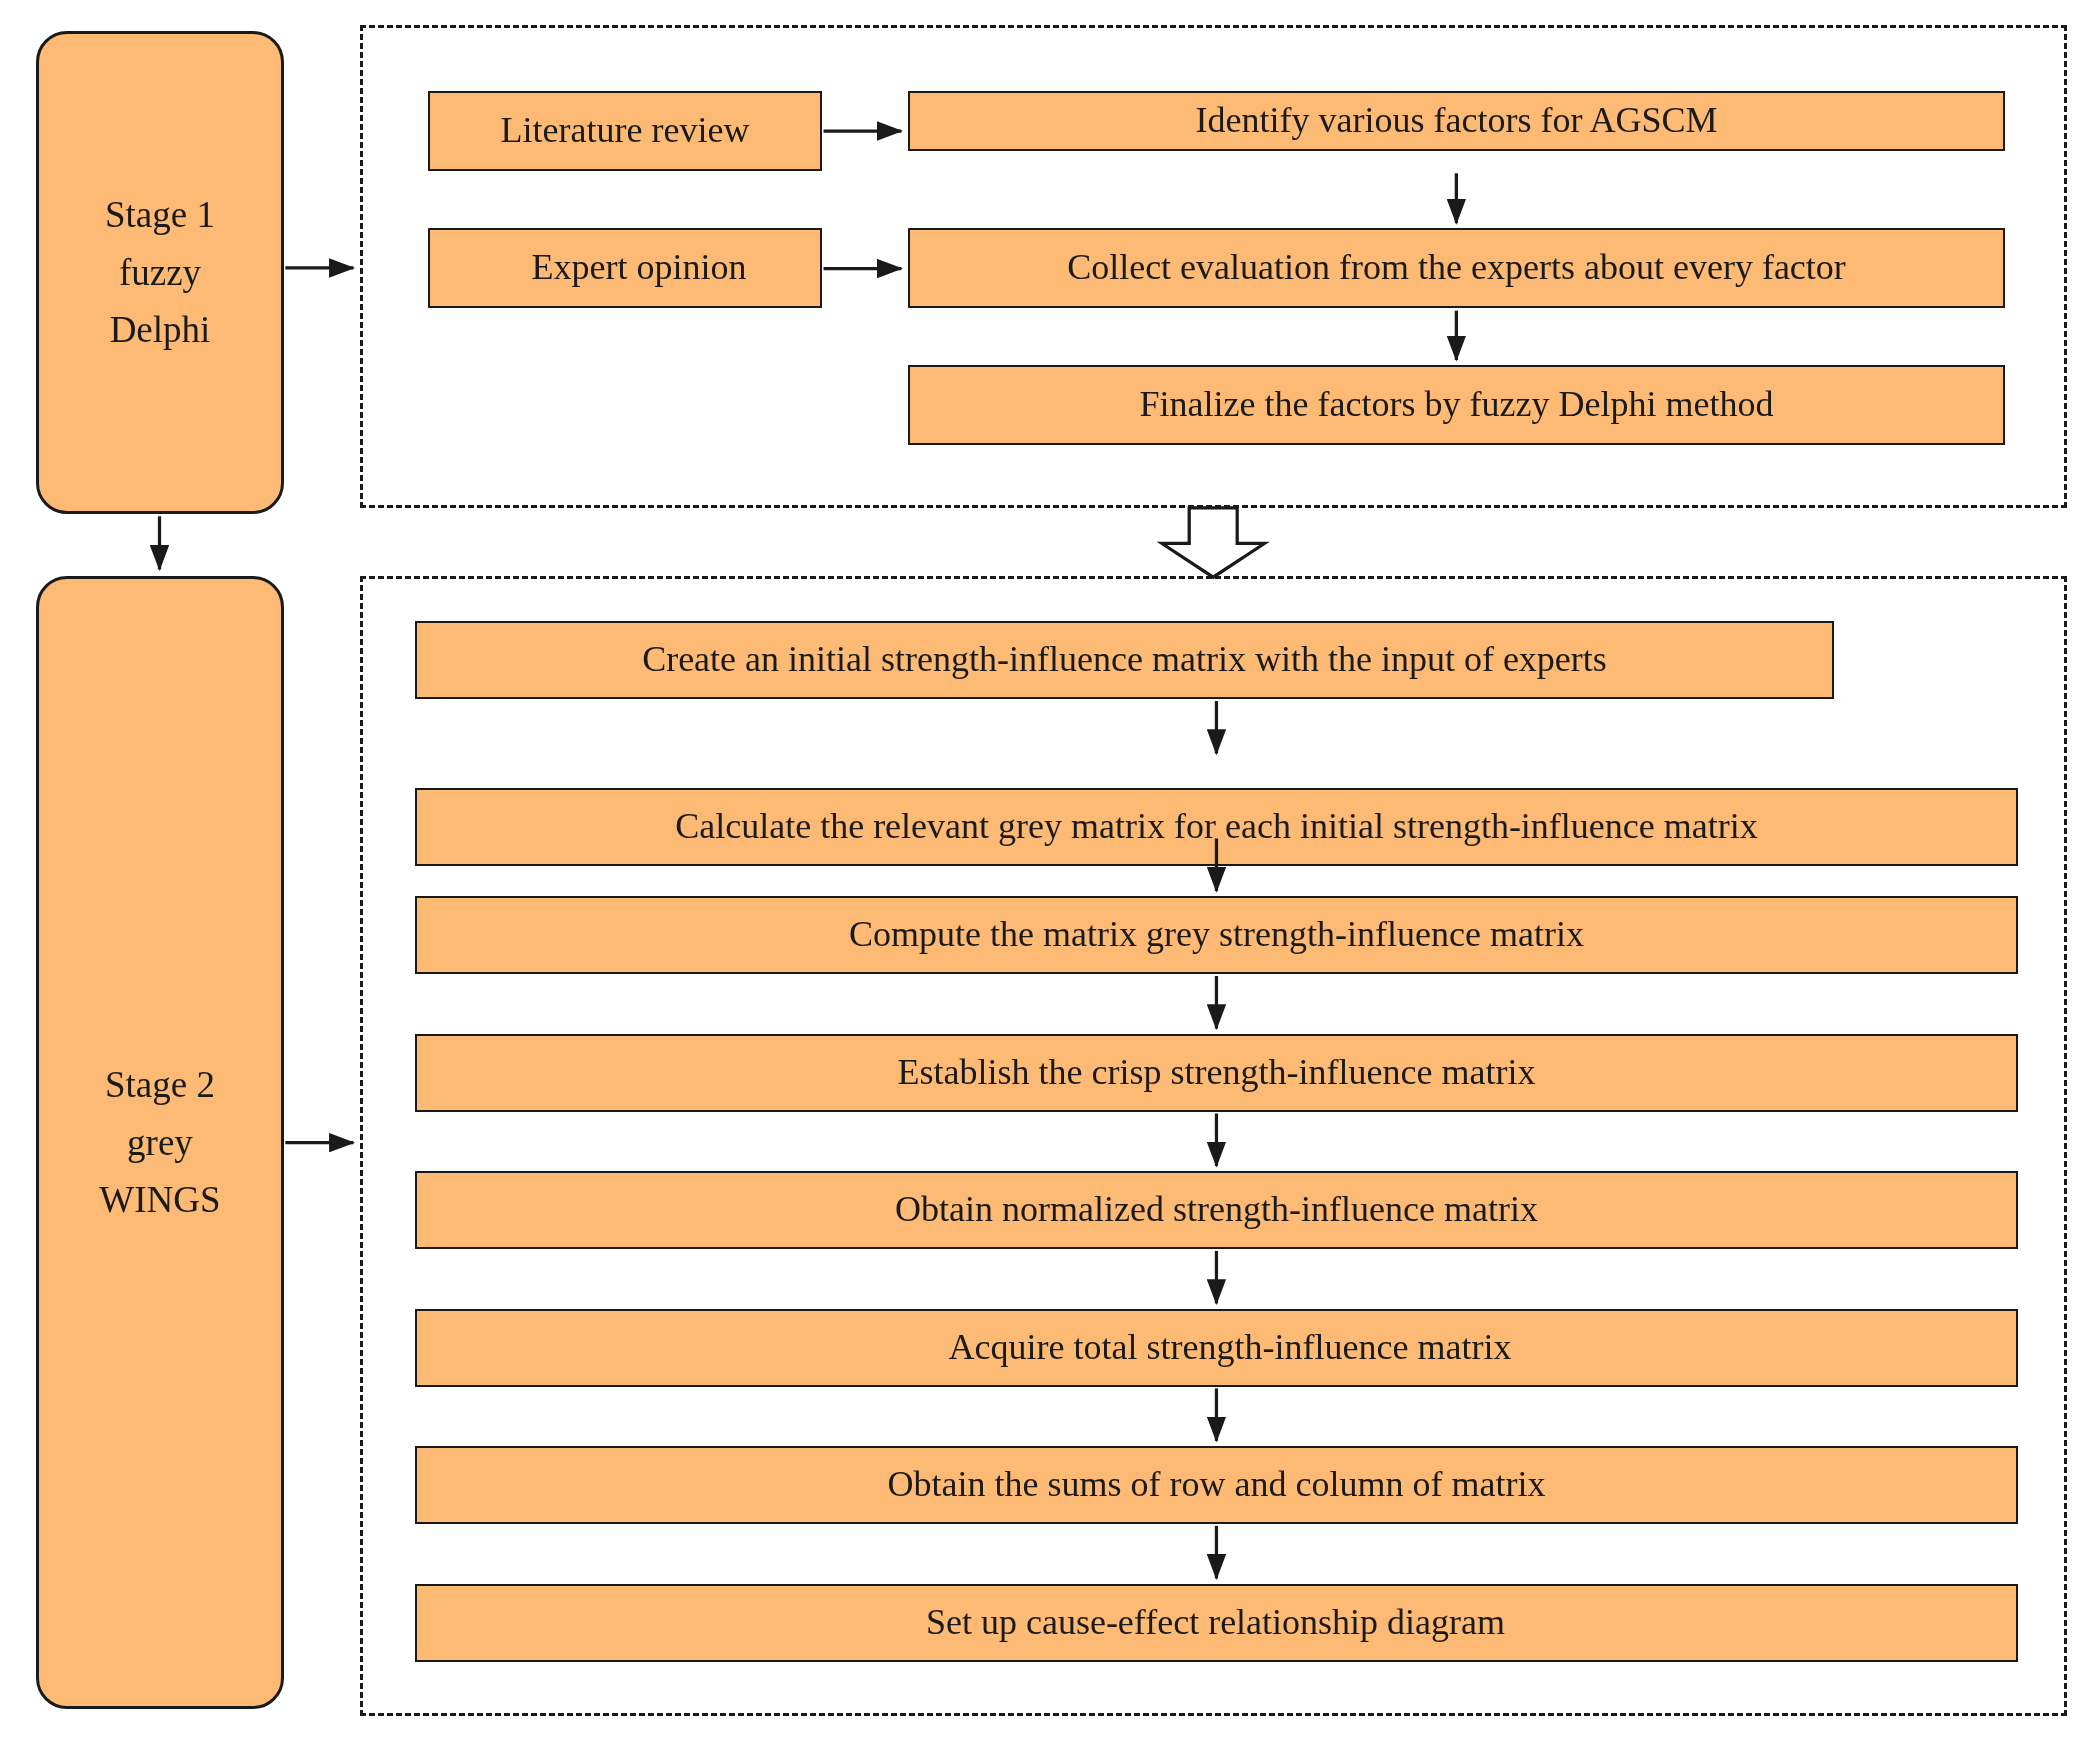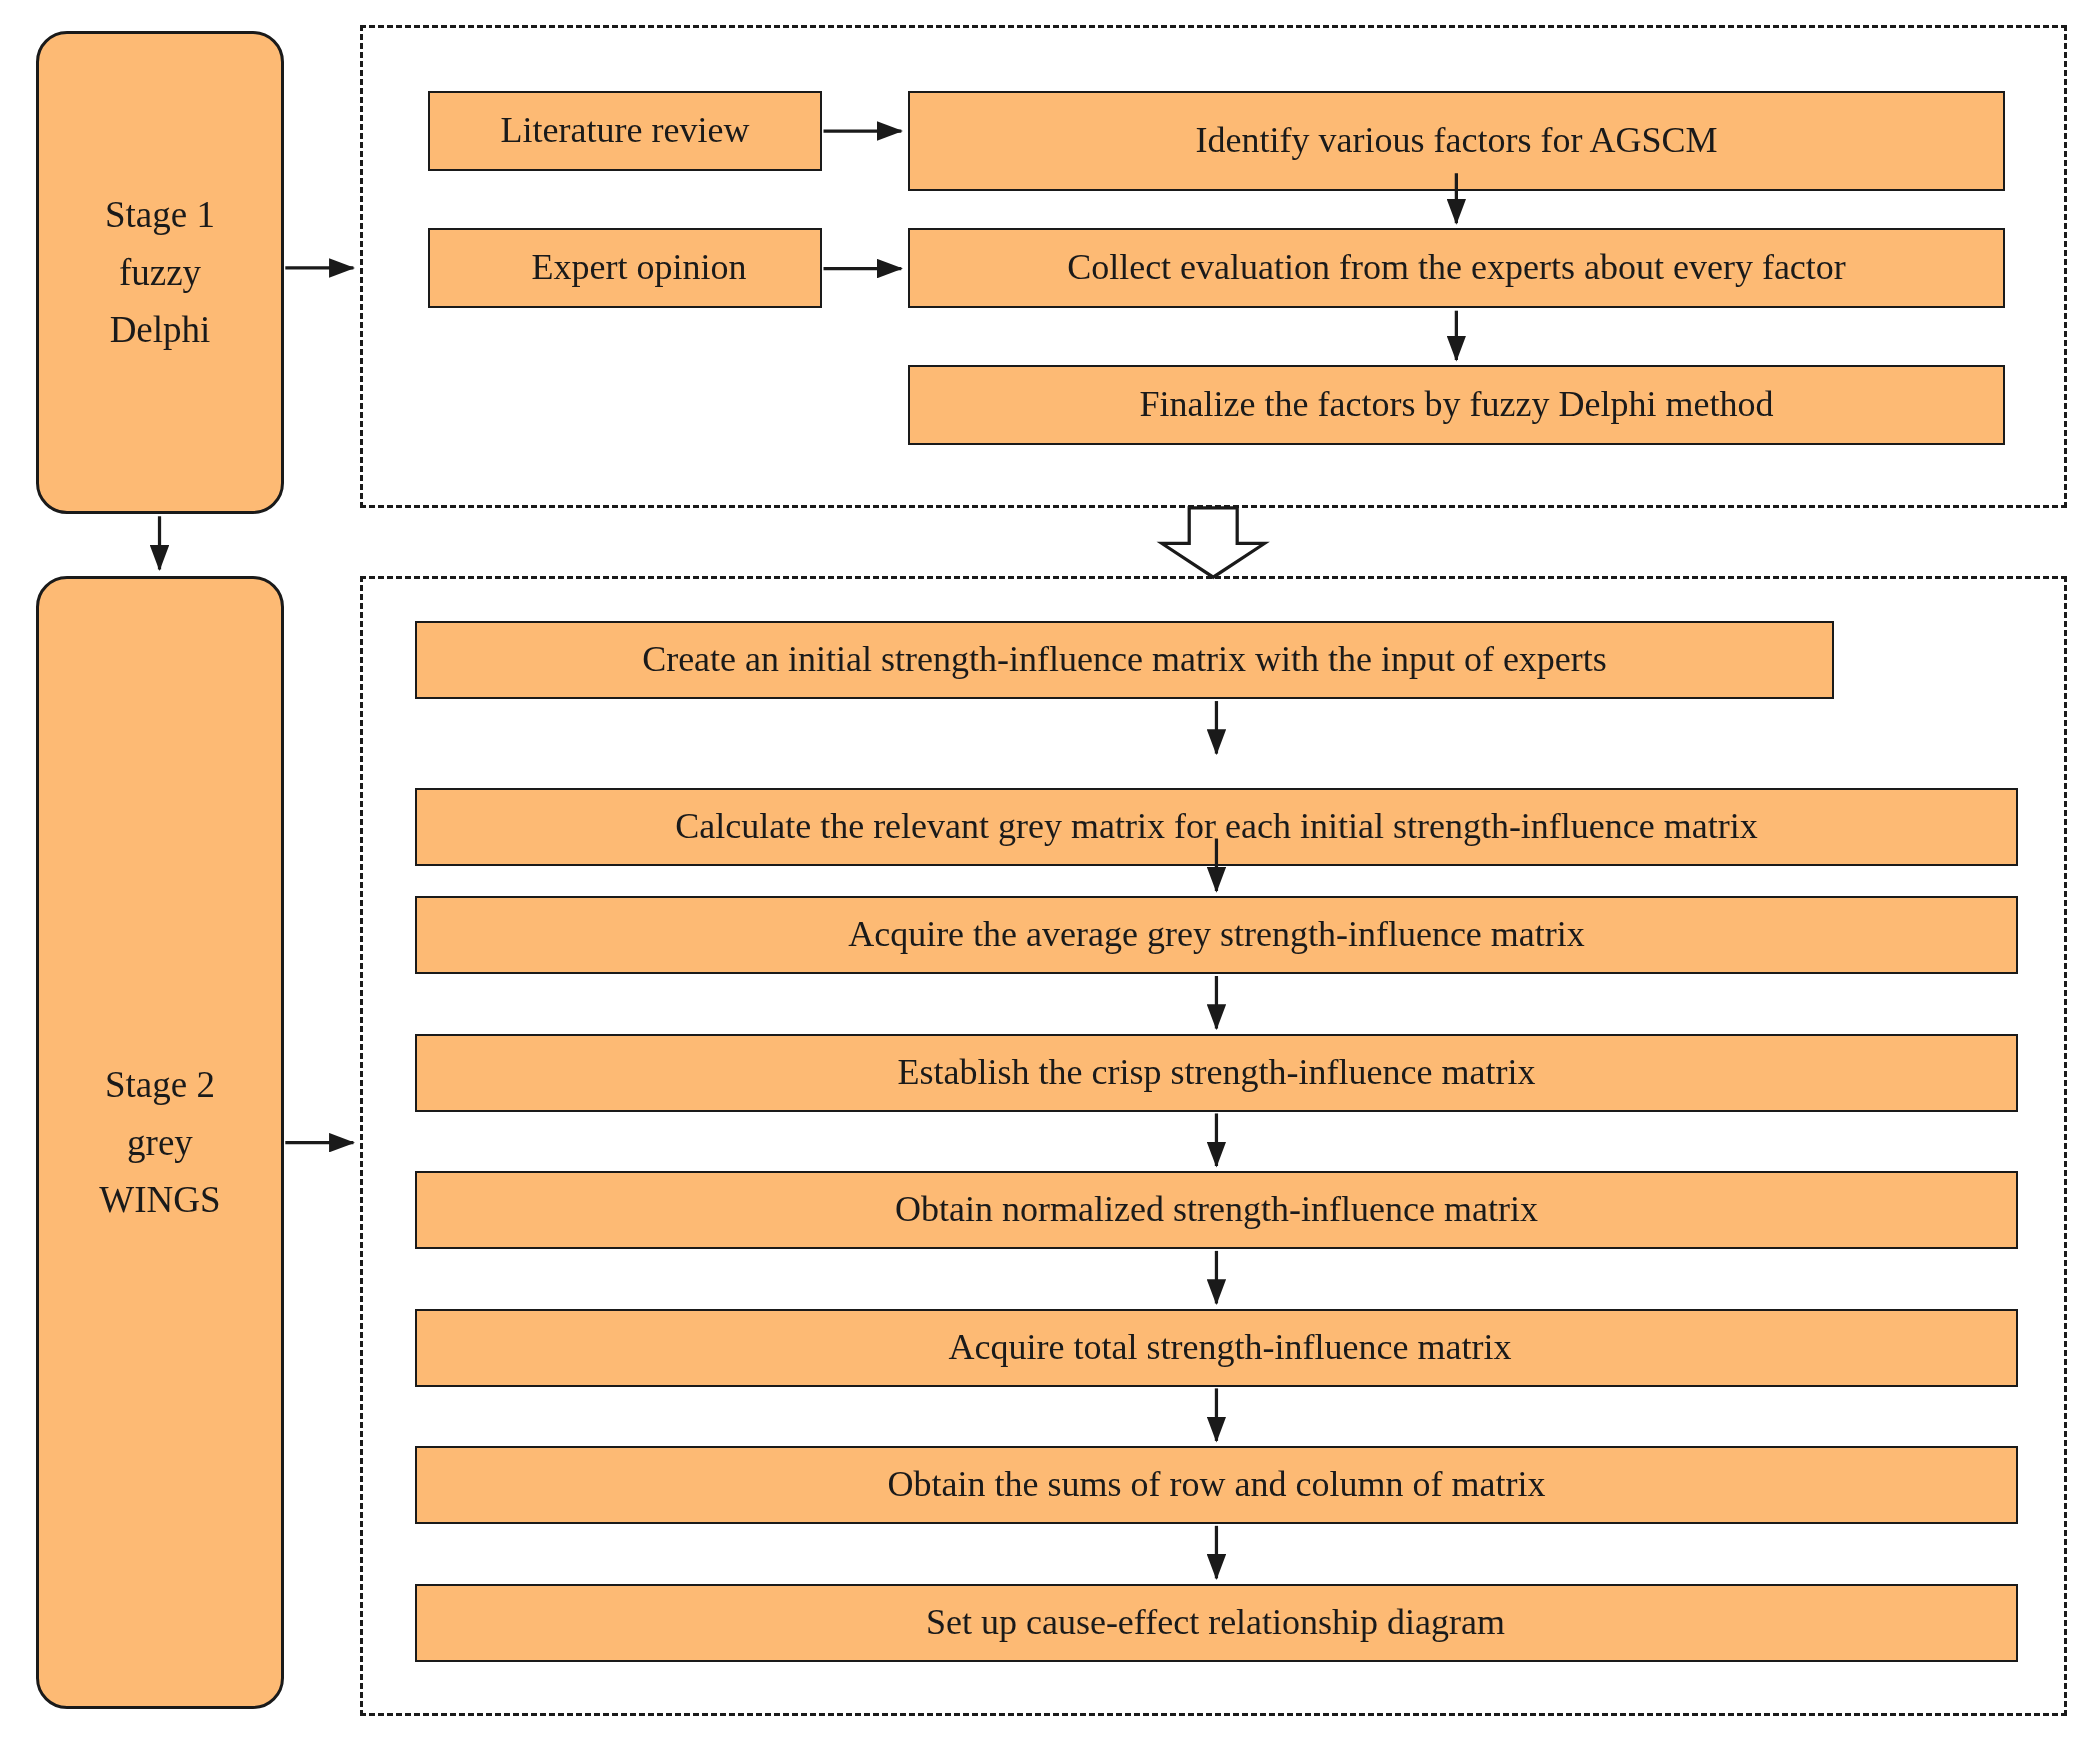--- a/index.html
+++ b/index.html
@@ -67,41 +67,41 @@
   </div>
   <div class="box stage" style="left:36px; top:576px; width:248px; height:1133px;">
     <span class="pre">Stage 2
 grey
 WINGS</span>
   </div>
 
   <div class="box" style="left:428px; top:91px; width:394px; height:80px;">
     <span>Literature review</span>
   </div>
-  <div class="box" style="left:908px; top:91px; width:1097px; height:100px;">
+  <div class="box" style="left:908px; top:91px; width:1097px; height:60px;">
     <span>Identify various factors for AGSCM</span>
   </div>
   <div class="box" style="left:428px; top:228px; width:394px; height:80px;padding-left:41px;">
     <span>Expert opinion</span>
   </div>
   <div class="box" style="left:908px; top:228px; width:1097px; height:80px;">
     <span>Collect evaluation from the experts about every factor</span>
   </div>
   <div class="box" style="left:908px; top:365px; width:1097px; height:80px;align-items:center;">
     <span>Finalize the factors by fuzzy Delphi method</span>
   </div>
 
   <div class="box" style="left:415px; top:621px; width:1419px; height:78px;">
     <span>Create an initial strength-influence matrix with the input of experts</span>
   </div>
   <div class="box" style="left:415px; top:759px; width:1603px; height:78px;margin-top:29px;">
     <span>Calculate the relevant grey matrix for each initial strength-influence matrix</span>
   </div>
   <div class="box" style="left:415px; top:896px; width:1603px; height:78px;">
-    <span>Acquire the average grey strength-influence matrix</span>
+    <span>Compute the matrix grey strength-influence matrix</span>
   </div>
   <div class="box" style="left:415px; top:1034px; width:1603px; height:78px;">
     <span>Establish the crisp strength-influence matrix</span>
   </div>
   <div class="box" style="left:415px; top:1171px; width:1603px; height:78px;">
     <span>Obtain normalized strength-influence matrix</span>
   </div>
   <div class="box" style="left:415px; top:1309px; width:1603px; height:78px;padding-left:40px;">
     <span>Acquire total strength-influence matrix</span>
   </div>

